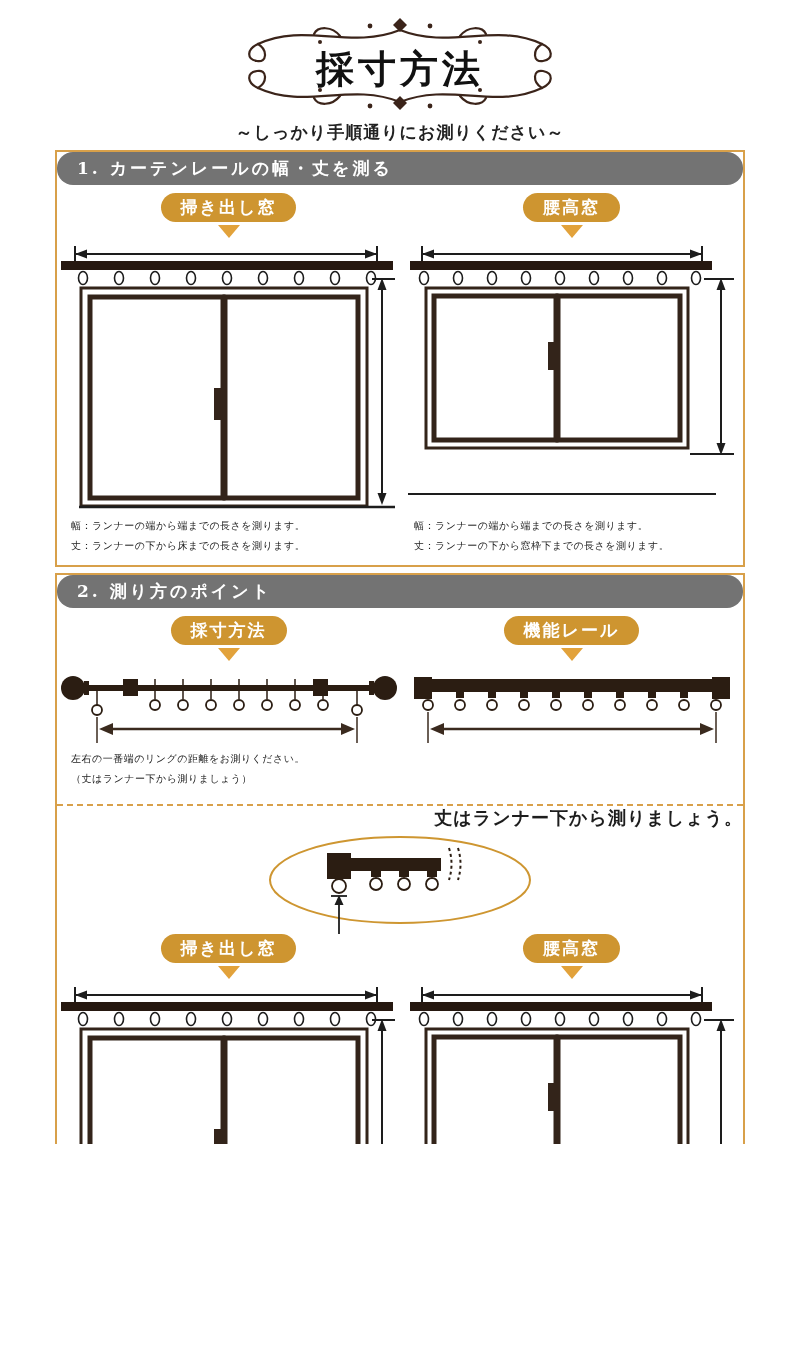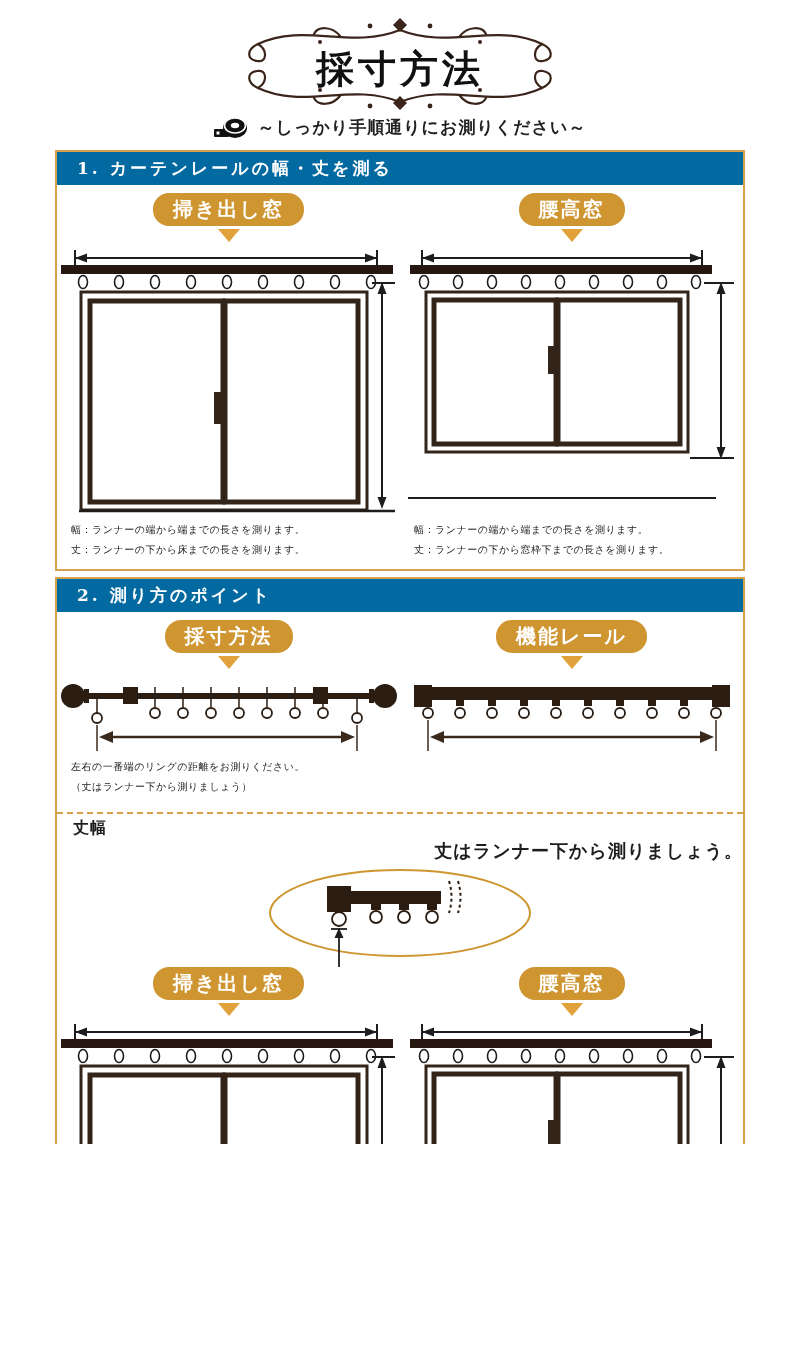--- a/index.html
+++ b/index.html
@@ -10,33 +10,33 @@
     margin:0 auto;
   }
   .hero { position:relative; text-align:center; padding-top:14px; height:112px; }
   .hero-title {
     position:absolute; top:44px; left:0; right:0;
     font-family:"DejaVu Sans","Liberation Sans",sans-serif;
     font-weight:bold; font-size:38px; letter-spacing:4px; color:#111;
   }
   .subtitle-row {
     display:flex; justify-content:center; align-items:center; gap:10px;
-    font-size:17px; font-weight:bold; color:#222; letter-spacing:1px; height:30px;
+    font-size:17px; font-weight:bold; color:#222; letter-spacing:1px; height:30px;flex-direction:column;
   }
   .box { margin:8px 55px 0; border:2px solid #D8A04A; background:#fff; }
   .box + .box { margin-top:6px; }
   .box-title {
-    background:#0369a1; color:#fff; font-size:17px; font-weight:bold;
-    padding:5px 0 5px 20px; letter-spacing:3px;
+    background:#737373; color:#fff; font-size:17px; font-weight:bold;
+    padding:5px 0 5px 20px; letter-spacing:3px;border-radius:16px;
   }
   .two-col { display:flex; }
   .col { width:50%; text-align:center; padding-top:8px; }
   .badge {
     display:inline-block; background:#CE9530; color:#fff; font-weight:bold;
-    font-size:20px; padding:3px 20px; border-radius:16px; letter-spacing:2px;
+    font-size:17px; padding:3px 20px; border-radius:16px; letter-spacing:2px;
   }
   .tri {
     width:0; height:0; margin:3px auto 4px;
     border-left:11px solid transparent; border-right:11px solid transparent;
     border-top:13px solid #E2A23B;
   }
   .caption {
     text-align:left; font-size:10px; line-height:1.95; letter-spacing:0.5px;
     padding:4px 6px 10px 14px;
   }
@@ -280,21 +280,20 @@
             <line x1="34" y1="64" x2="306" y2="64"></line>
             <polygon points="28,64 42,58 42,70" stroke="none"></polygon>
             <polygon points="312,64 298,58 298,70" stroke="none"></polygon>
           </g>
         </svg>
       </div>
     </div>
 
     <div class="dashed-divider"></div>
 
-    <div class="subhead">丈幅</div>
     <div class="length-sub">丈はランナー下から測りましょう。</div>
 
     <div class="oval-wrap">
       <svg width="270" height="102" viewBox="0 0 270 102">
         <ellipse cx="135" cy="46" rx="130" ry="43" fill="#fff" stroke="#CE9631" stroke-width="2"></ellipse>
         <rect x="62" y="19" width="24" height="26" fill="#2b1d12"></rect>
         <rect x="86" y="24" width="90" height="13" fill="#2b1d12"></rect>
         <g stroke="#2b1d12" stroke-width="2" fill="none" stroke-dasharray="3,3">
           <path d="M184,14 q5,16 0,32"></path>
           <path d="M193,14 q5,16 0,32"></path>

